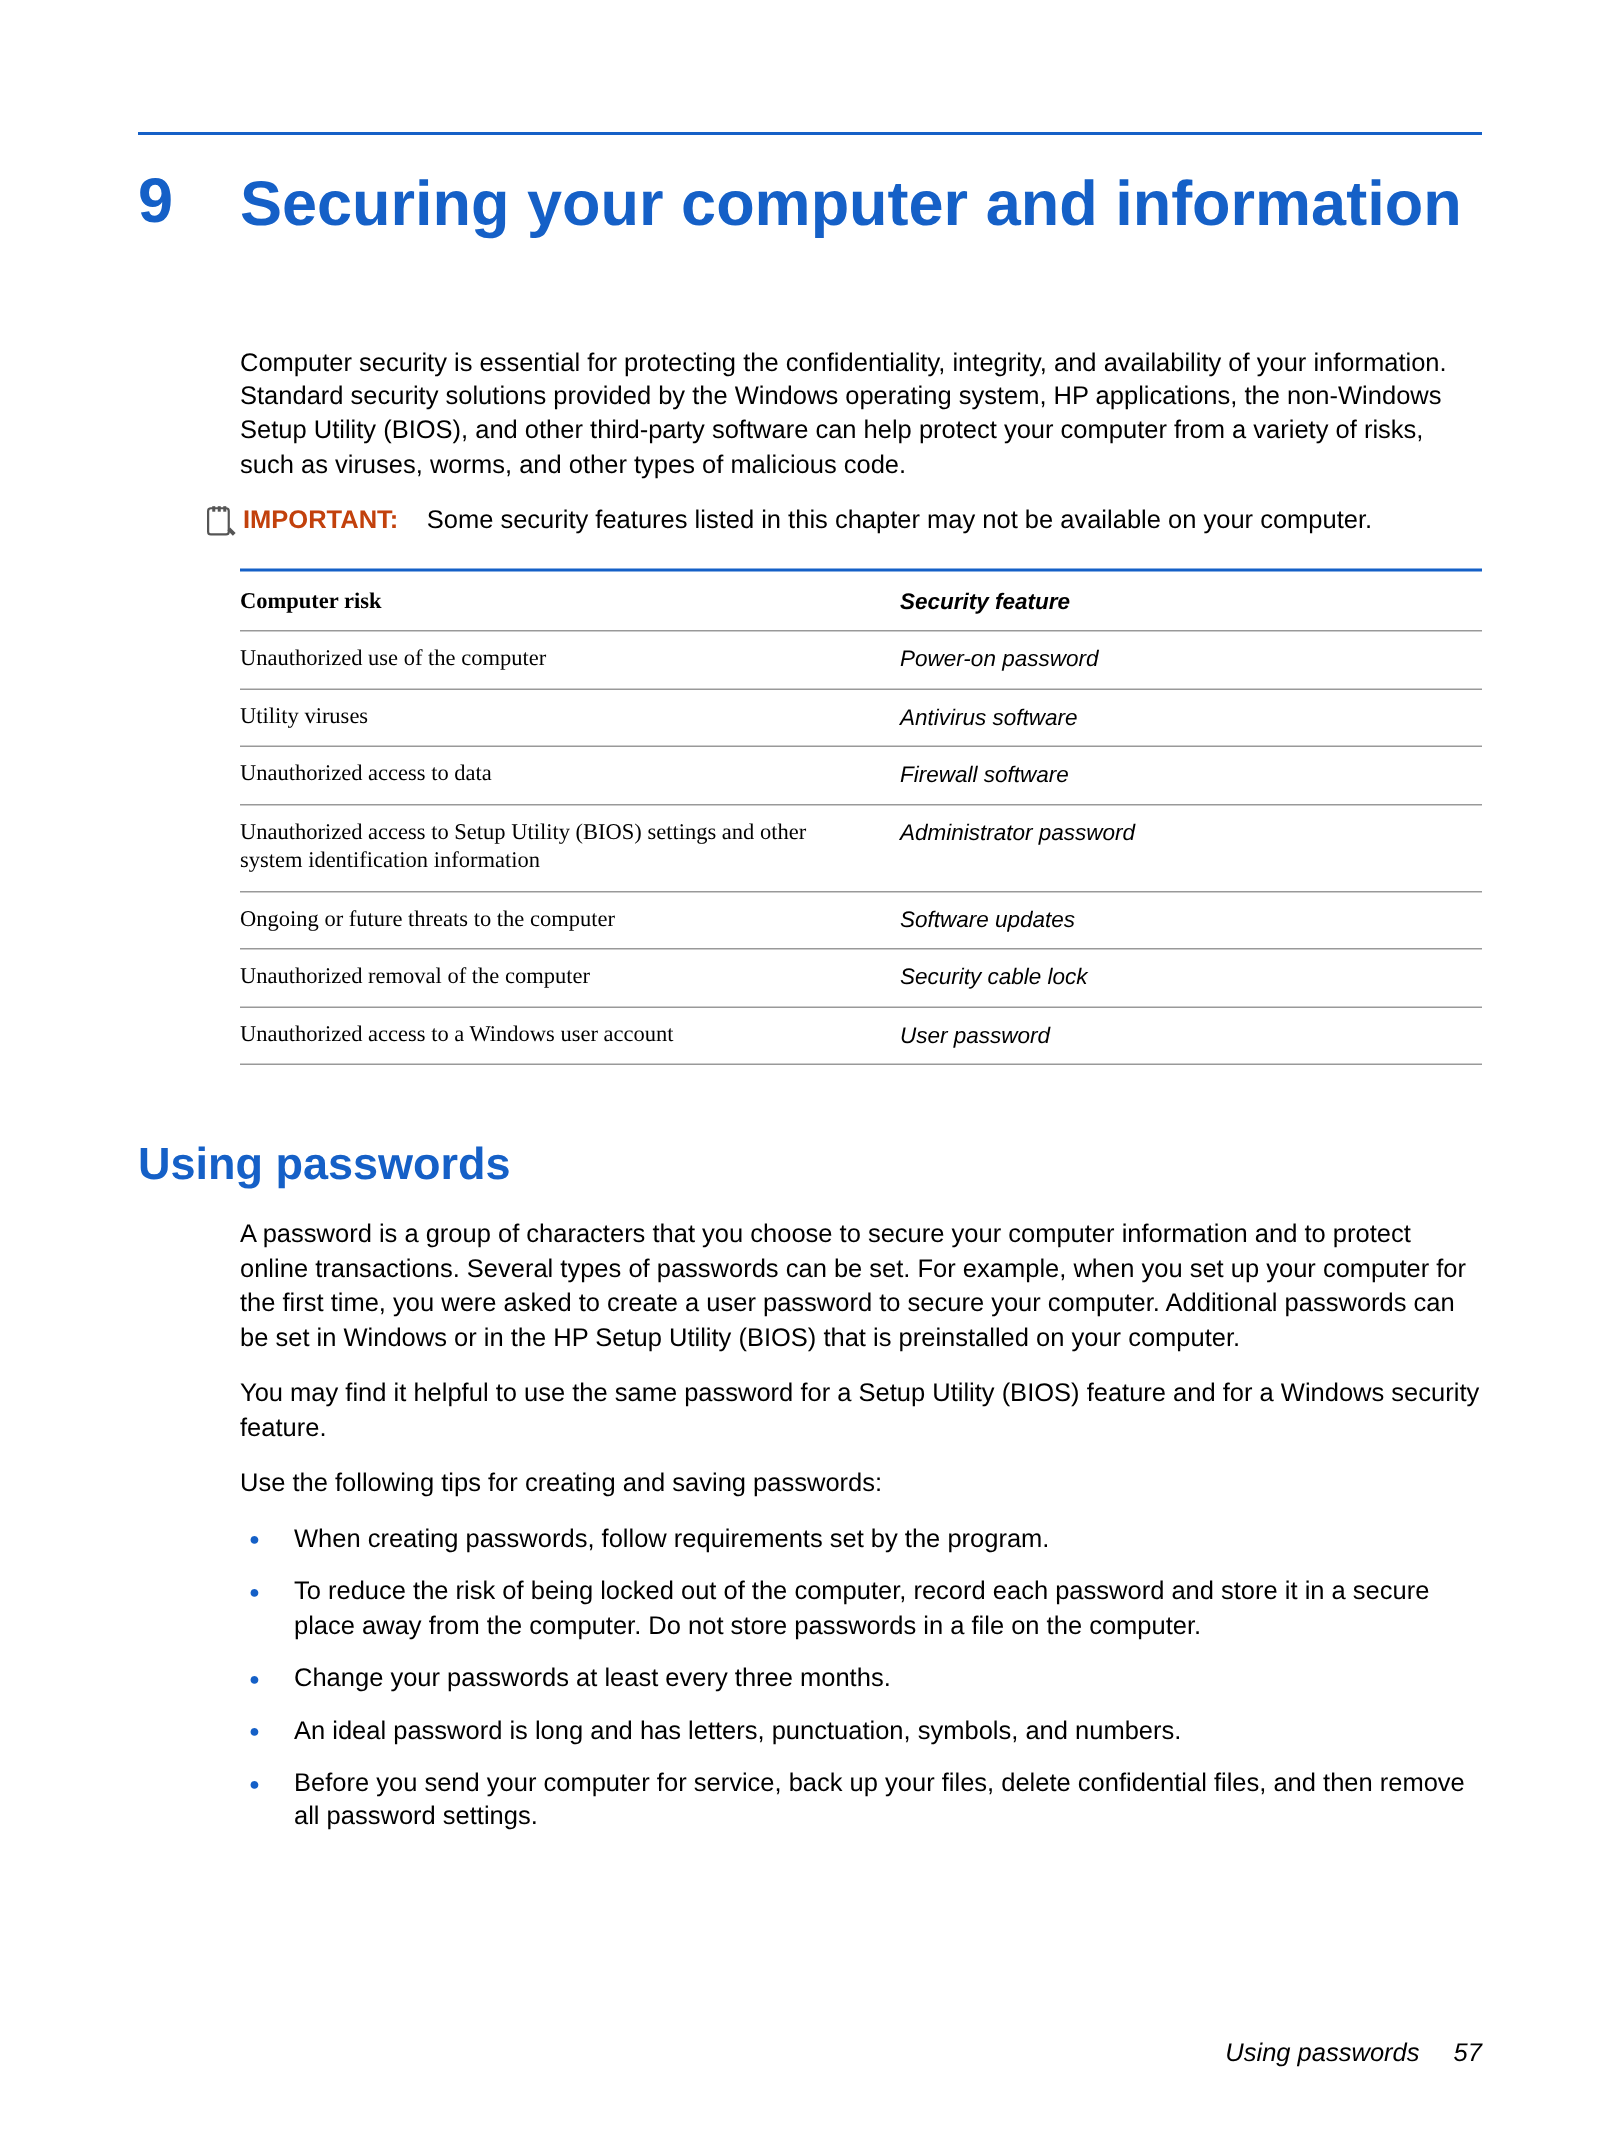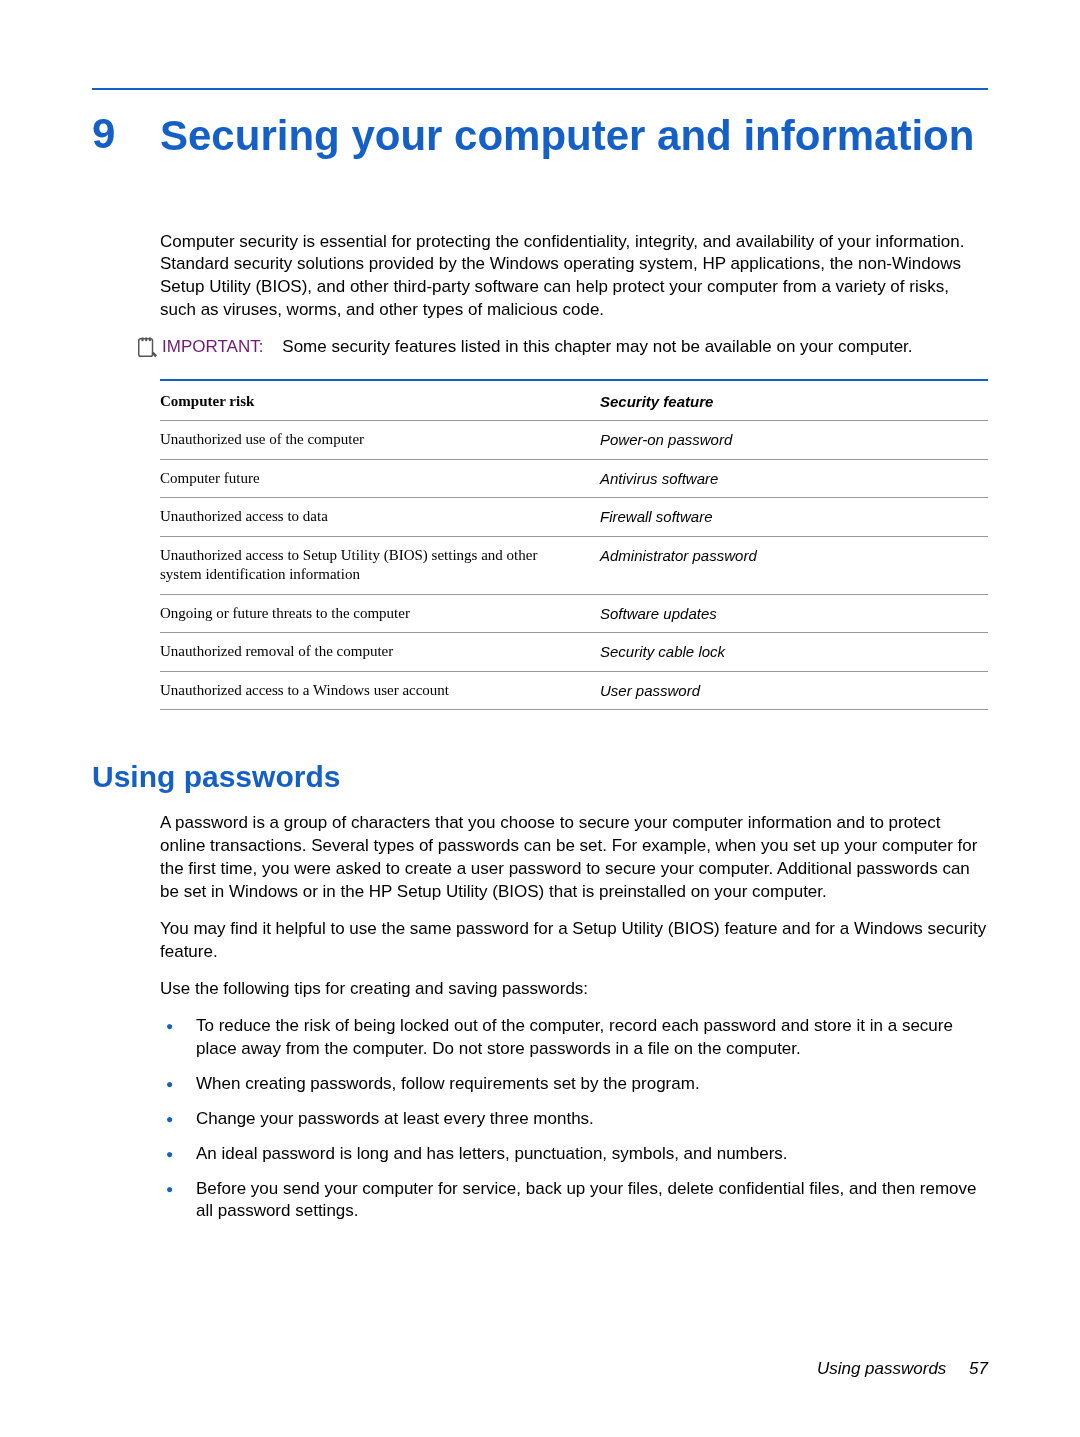--- a/index.html
+++ b/index.html
@@ -54,22 +54,22 @@
     font-size: 17px;
     line-height: 1.35;
   }
   .important-icon {
     width: 22px;
     height: 22px;
     flex-shrink: 0;
     margin-top: 1px;
   }
   .important-label {
-    color: #701a75;
-    font-weight: normal;
+    color: #c2410c;
+    font-weight: bold;
   }
   .risk-table {
     margin-left: 68px;
     border-top: 2px solid #1560c7;
     margin-bottom: 50px;
   }
   .risk-header, .risk-row {
     display: flex;
     border-bottom: 1px solid #999;
   }
@@ -152,21 +152,21 @@
   <div class="risk-table">
     <div class="risk-header">
       <div class="col-risk">Computer risk</div>
       <div class="col-feature">Security feature</div>
     </div>
     <div class="risk-row">
       <div class="col-risk">Unauthorized use of the computer</div>
       <div class="col-feature">Power-on password</div>
     </div>
     <div class="risk-row">
-      <div class="col-risk">Computer future</div>
+      <div class="col-risk">Utility viruses</div>
       <div class="col-feature">Antivirus software</div>
     </div>
     <div class="risk-row">
       <div class="col-risk">Unauthorized access to data</div>
       <div class="col-feature">Firewall software</div>
     </div>
     <div class="risk-row">
       <div class="col-risk">Unauthorized access to Setup Utility (BIOS) settings and other system identification information</div>
       <div class="col-feature">Administrator password</div>
     </div>
@@ -185,22 +185,22 @@
   </div>
 
   <h2 class="section-head">Using passwords</h2>
 
   <div class="body-block">
     <p class="para">A password is a group of characters that you choose to secure your computer information and to protect online transactions. Several types of passwords can be set. For example, when you set up your computer for the first time, you were asked to create a user password to secure your computer. Additional passwords can be set in Windows or in the HP Setup Utility (BIOS) that is preinstalled on your computer.</p>
     <p class="para">You may find it helpful to use the same password for a Setup Utility (BIOS) feature and for a Windows security feature.</p>
     <p class="para">Use the following tips for creating and saving passwords:</p>
 
     <ul class="bullets">
+      <li>When creating passwords, follow requirements set by the program.</li>
       <li>To reduce the risk of being locked out of the computer, record each password and store it in a secure place away from the computer. Do not store passwords in a file on the computer.</li>
-      <li>When creating passwords, follow requirements set by the program.</li>
       <li>Change your passwords at least every three months.</li>
       <li>An ideal password is long and has letters, punctuation, symbols, and numbers.</li>
       <li>Before you send your computer for service, back up your files, delete confidential files, and then remove all password settings.</li>
     </ul>
   </div>
 </div>
 
 <div class="footer">
   <span>Using passwords</span>
   <span class="pg">57</span>

